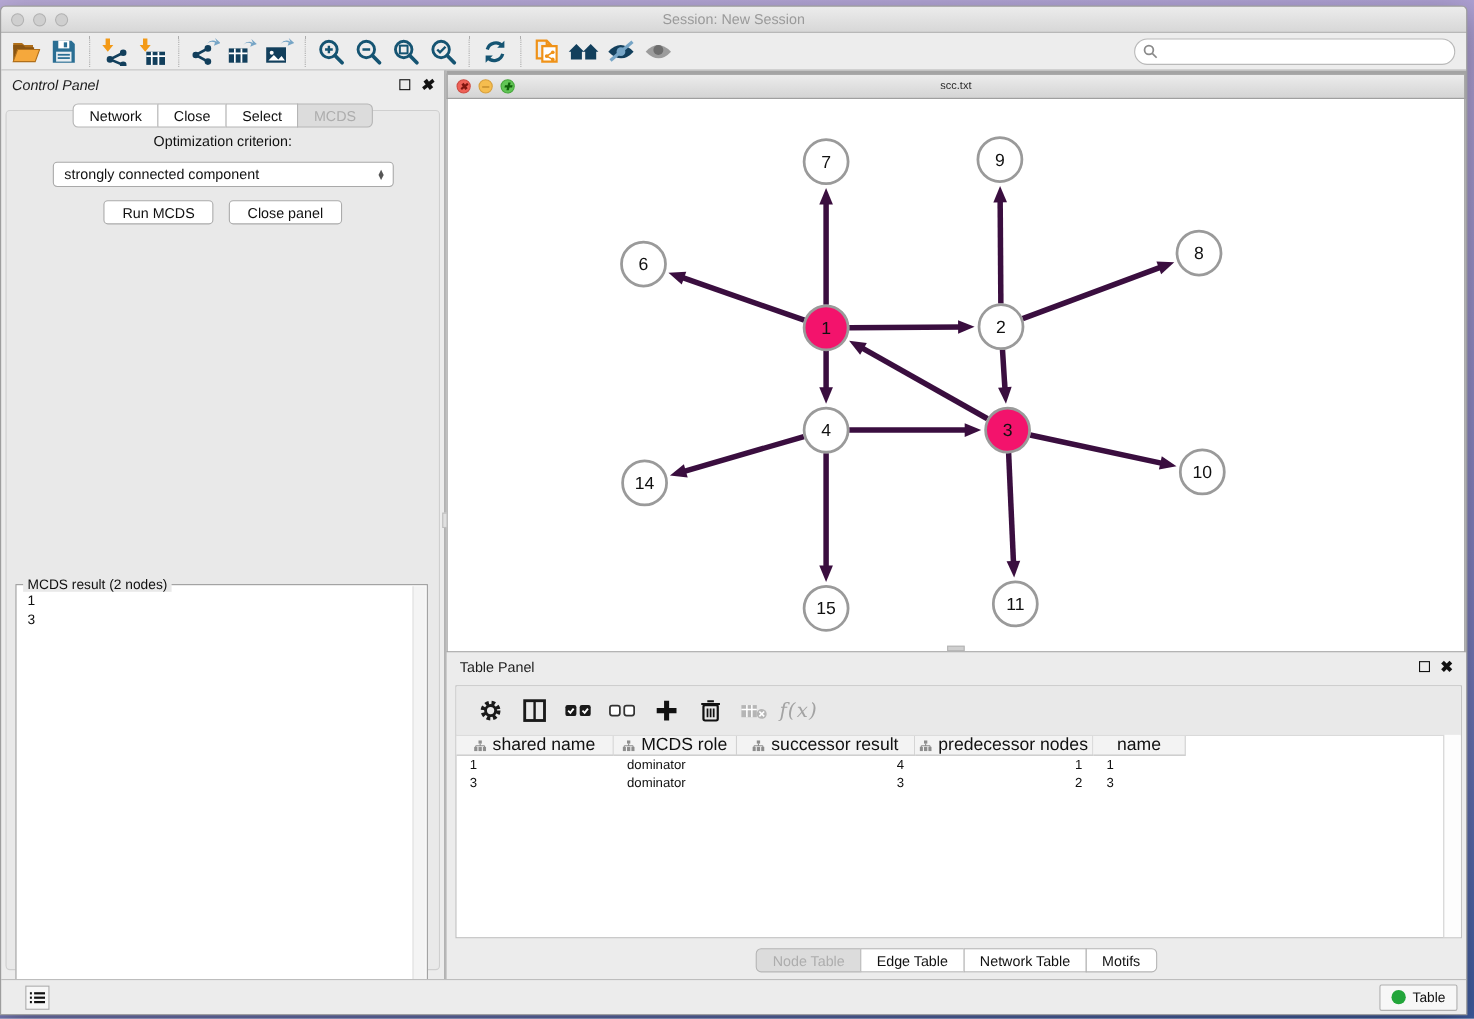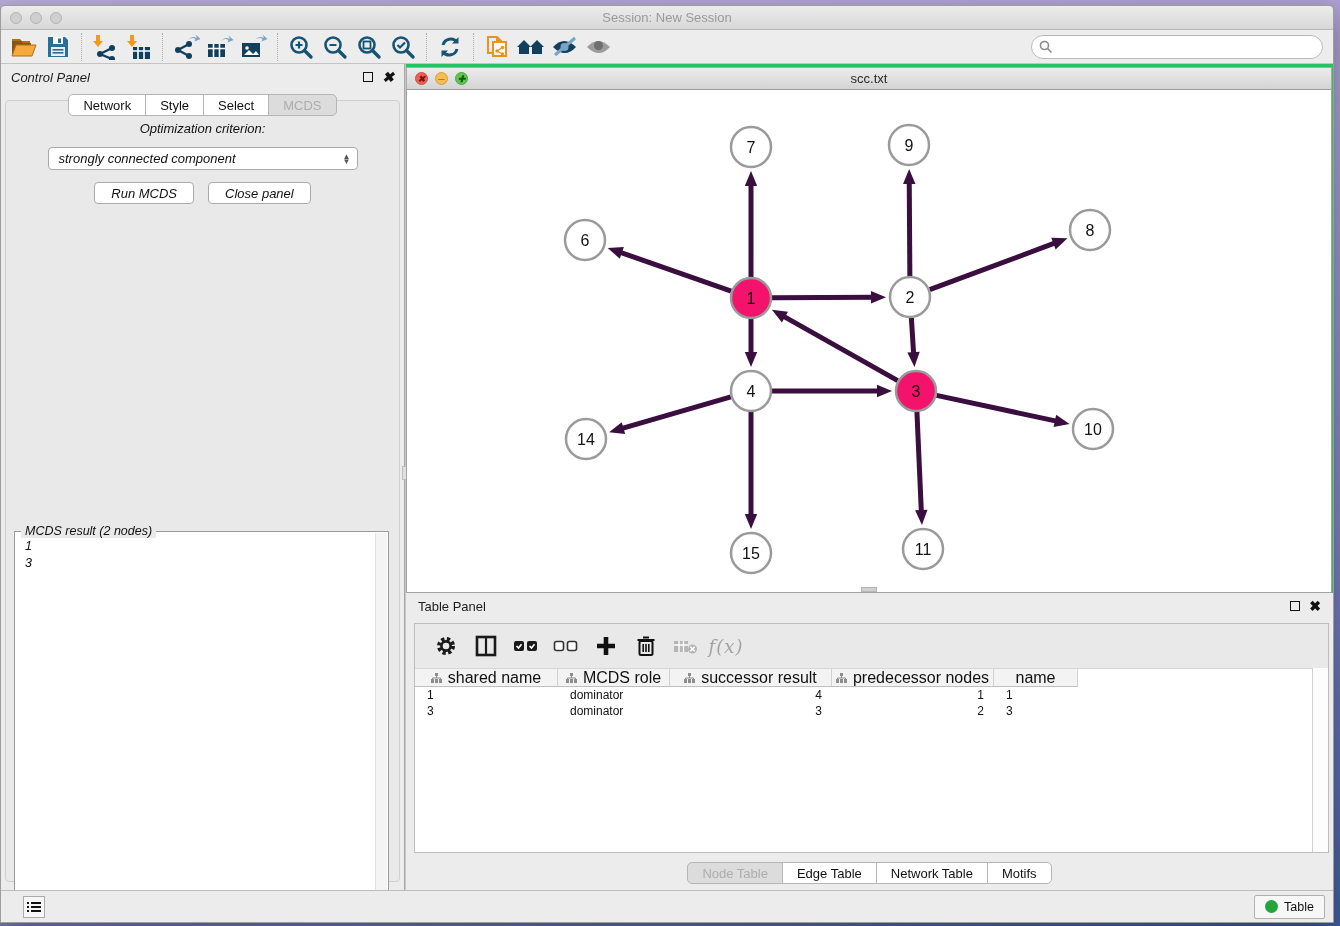--- a/index.html
+++ b/index.html
@@ -4,21 +4,21 @@
 <style>
   * { margin:0; padding:0; box-sizing:border-box; }
   html,body { width:1340px; height:926px; }
   body {
     font-family:"Liberation Sans", sans-serif;
     background: linear-gradient(165deg,#b9abd8 0%,#ab9ed2 35%,#7e7fbe 70%,#3f5da2 100%);
     position:relative; overflow:hidden; font-size:13px; color:#222;
   }
   #app-window {
     position:absolute; top:5px; left:0; right:6px; bottom:3px;
-    background:#22c55e; border-radius:5px 5px 0 0; overflow:hidden;
+    background:#a3a3a3; border-radius:5px 5px 0 0; overflow:hidden;
     box-shadow:0 10px 30px rgba(0,0,0,.35); border:1px solid #9d9d9d;
   }
   
   .titlebar {
     height:24px; background:linear-gradient(#ececec,#d7d7d7);
     border-bottom:1px solid #b8b8b8; position:relative;
     display:flex; align-items:center; justify-content:center;
   }
   .titlebar .lights { position:absolute; left:9px; top:6px; display:flex; gap:8px; }
   .titlebar .lights i { width:12px; height:12px; border-radius:50%; background:#cfcfcf; border:1px solid #b2b2b2; }
@@ -48,21 +48,21 @@
   .cp-tabs { display:flex; justify-content:center; margin-top:4px; position:relative; z-index:2; }
   .seg-tab {
     height:22px; padding:0 14px; background:#fff; border:1px solid #b5b5b5;
     display:flex; align-items:center; font-size:13px; color:#111; margin-left:-1px;
   }
   .seg-tab:first-child { border-radius:5px 0 0 5px; margin-left:0; }
   .seg-tab.last { border-radius:0 5px 5px 0; }
   .seg-tab.active-gray { background:#dcdcdc; color:#adadad; }
   .cp-content {
     position:absolute; left:4px; right:4px; top:36px; bottom:8px;
-    background:#e9e9e9; border:1px solid #cfcfcf; border-radius:4px;font-style:italic;
+    background:#e9e9e9; border:1px solid #cfcfcf; border-radius:4px;
   }
   .opt-label { text-align:center; margin-top:20px; font-size:13px; color:#111; }
   .dropdown {
     margin:11px auto 0; width:310px; height:23px; background:#fff;
     border:1px solid #a9a9a9; border-radius:4px; display:flex; align-items:center;
     padding:0 6px 0 10px; font-size:13px; color:#111;
   }
   .dropdown .val { flex:1; }
   .stepper { display:flex; flex-direction:column; line-height:5px; font-size:8px; color:#555; }
   .cp-buttons { display:flex; justify-content:center; gap:14px; margin-top:12px; }
@@ -84,21 +84,21 @@
   .net-window { position:absolute; left:405px; right:1px; top:61px; height:526px; }
   .net-titlebar {
     height:23px; background:linear-gradient(#ececec,#d4d4d4); border:1px solid #a9a9a9; border-bottom:1px solid #9f9f9f;
     display:flex; align-items:center; justify-content:center; position:relative;
   }
   .net-titlebar .mac { position:absolute; left:8px; display:flex; gap:7px; }
   .mac i { width:13px; height:13px; border-radius:50%; display:flex; align-items:center; justify-content:center; font-size:9px; font-weight:bold; }
   .mac .r { background:#ee6157; border:1px solid #ce4b42; color:#7e150f; }
   .mac .y { background:#f5bd4f; border:1px solid #d8a03c; color:#945d0a; }
   .mac .g { background:#61c555; border:1px solid #47a73c; color:#10610b; }
-  .net-title { font-size:13px; color:#2a2a2a; }
+  .net-title { font-size:10px; color:#2a2a2a; }
   .net-canvas { position:relative; height:503px; background:#fff; border:1px solid #a2a2a2; border-top:none; overflow:hidden; }
   .hscroll-nub { position:absolute; left:454px; bottom:0; width:16px; height:5px; background:#cfcfcf; border:1px solid #b5b5b5; }
   
   .table-panel { position:absolute; left:405px; right:0; top:587px; bottom:32px; background:#ececec; }
   .tp-header { height:26px; display:flex; align-items:center; padding:0 12px; }
   .tp-header .ttl { flex:1; font-size:13px; color:#1c1c1c; }
   .tp-container { position:absolute; left:8px; right:4px; top:30px; height:230px; background:#fff; border:1px solid #bdbdbd; }
   .tp-toolbar { height:44px; background:#e9e9e9; display:flex; align-items:center; gap:10px; padding-left:16px; }
   .tp-tool { width:30px; height:30px; display:flex; align-items:center; justify-content:center; }
   .fx { font-family:"DejaVu Serif", serif; font-style:italic; font-size:18px; color:#a3a3a3; letter-spacing:1px; }
@@ -275,21 +275,21 @@
   <div class="control-panel">
     <div class="cp-header">
       <span class="ttl">Control Panel</span>
       <span class="panel-icons">
         <span class="float-box"></span>
         <span class="close-x">✖</span>
       </span>
     </div>
     <div class="cp-tabs">
       <span class="seg-tab">Network</span>
-      <span class="seg-tab">Style</span>
+      <span class="seg-tab">Close</span>
       <span class="seg-tab">Select</span>
       <span class="seg-tab last active-gray">MCDS</span>
     </div>
     <div class="cp-content">
       <div class="opt-label">Optimization criterion:</div>
       <div class="dropdown">
         <span class="val">strongly connected component</span>
         <span class="stepper">
             <span>▲</span>
             <span>▼</span>

